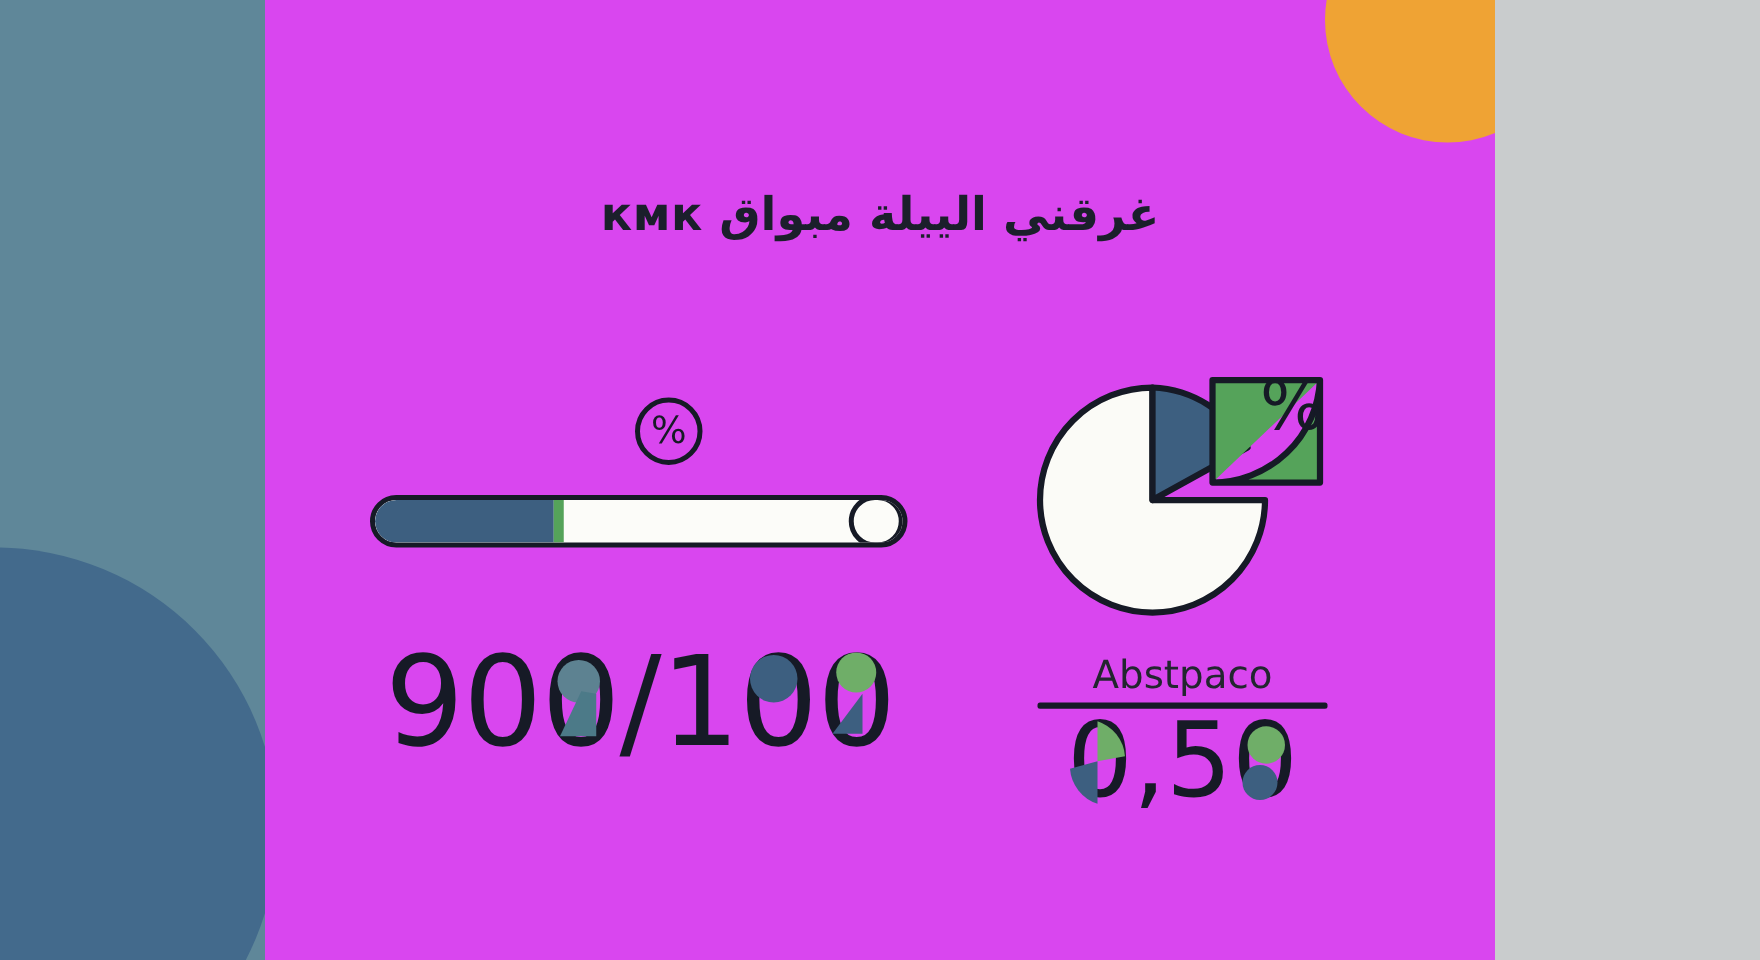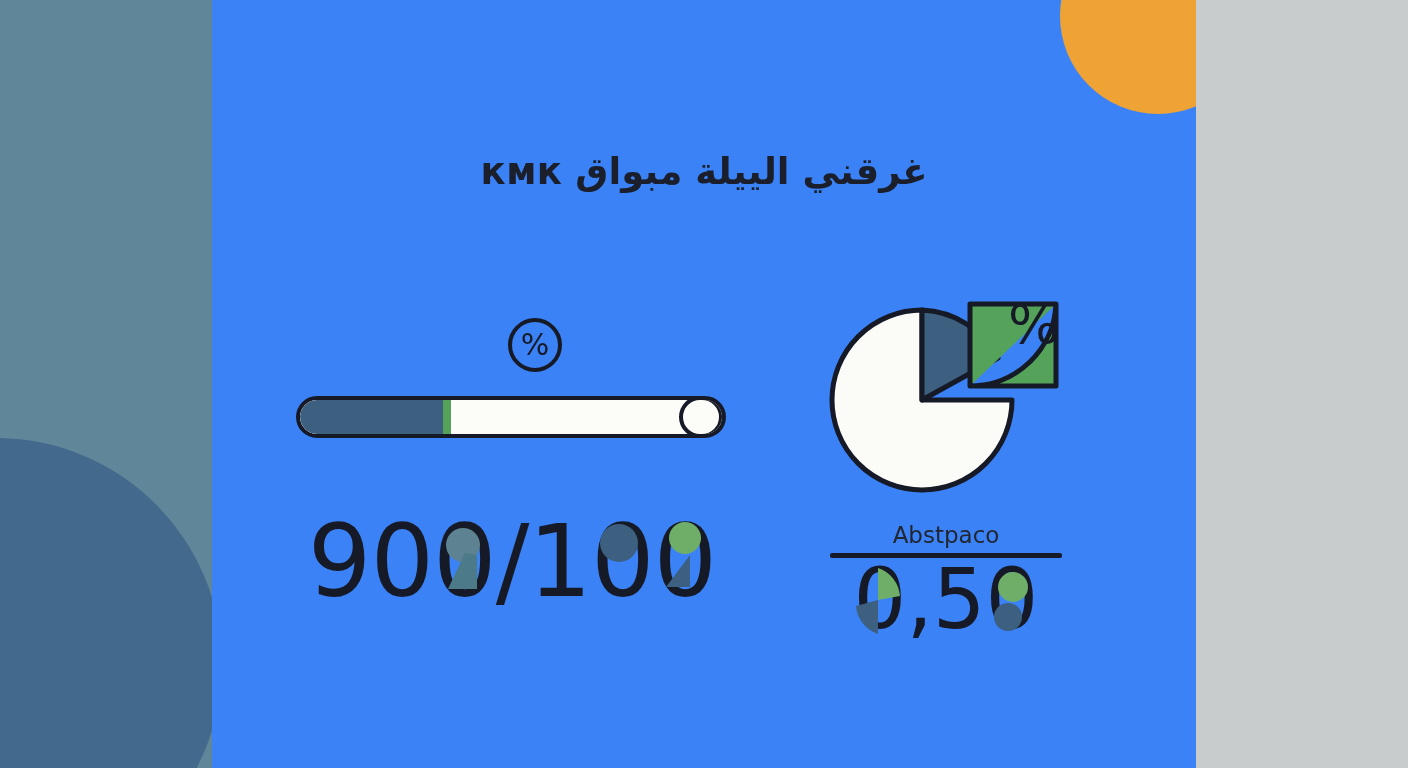--- a/index.html
+++ b/index.html
@@ -19,21 +19,21 @@
     position:absolute;left:-230px;top:438px;
     width:452px;height:452px;border-radius:50%;
     background:#436a8c;
   }
   .panel-right{
     position:absolute;left:1196px;top:0;width:212px;height:768px;
     background:#c9cccd;
   }
   .card{
     position:absolute;left:212px;top:0;width:984px;height:768px;
-    background:#3b82f6;overflow:hidden;
+    background:#d946ef;overflow:hidden;
   }
   .card .orange-dot{
     position:absolute;right:-60px;top:-82px;
     width:196px;height:196px;border-radius:50%;
     background:#efa334;
   }
 
   
   .title{
     position:absolute;left:0;top:150px;width:984px;
@@ -102,21 +102,21 @@
   .pie-pct{
     position:absolute;left:196px;top:8px;
     font-size:54px;color:#161a26;line-height:1;
     font-family:"DejaVu Sans", sans-serif;
   }
 
   .fraction{
     position:absolute;left:10px;top:232px;width:248px;text-align:center;
   }
   .frac-top{
-    font-size:23px;color:#22262f;line-height:1.2;
+    font-size:31px;color:#22262f;line-height:1.2;
     font-family:"DejaVu Sans", sans-serif;
   }
   .frac-rule{
     height:5px;background:#161a26;margin:3px 8px 0 8px;border-radius:2px;
   }
   .frac-bottom{
     font-size:83px;color:#161a26;line-height:1.05;margin-top:-2px;
     font-family:"DejaVu Sans", sans-serif;
   }
 </style>

